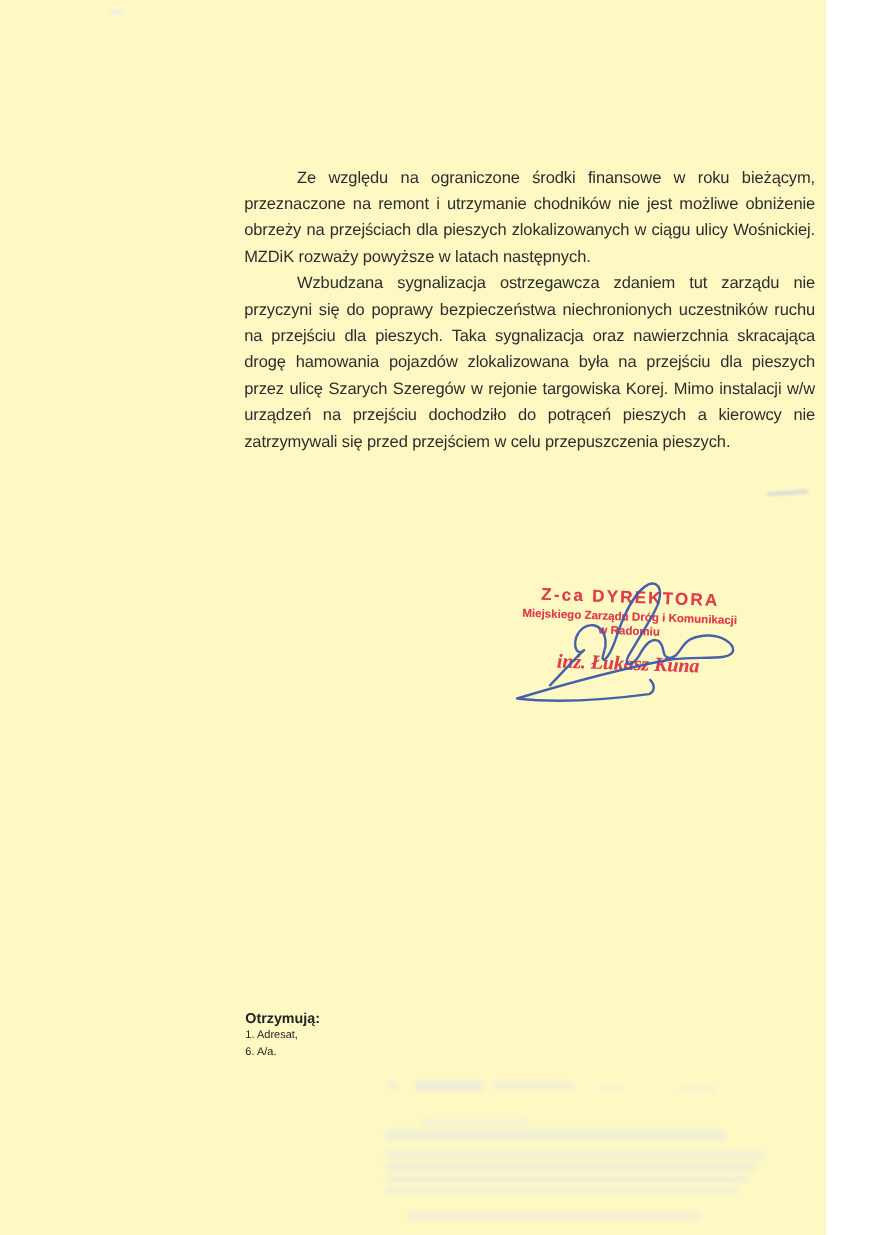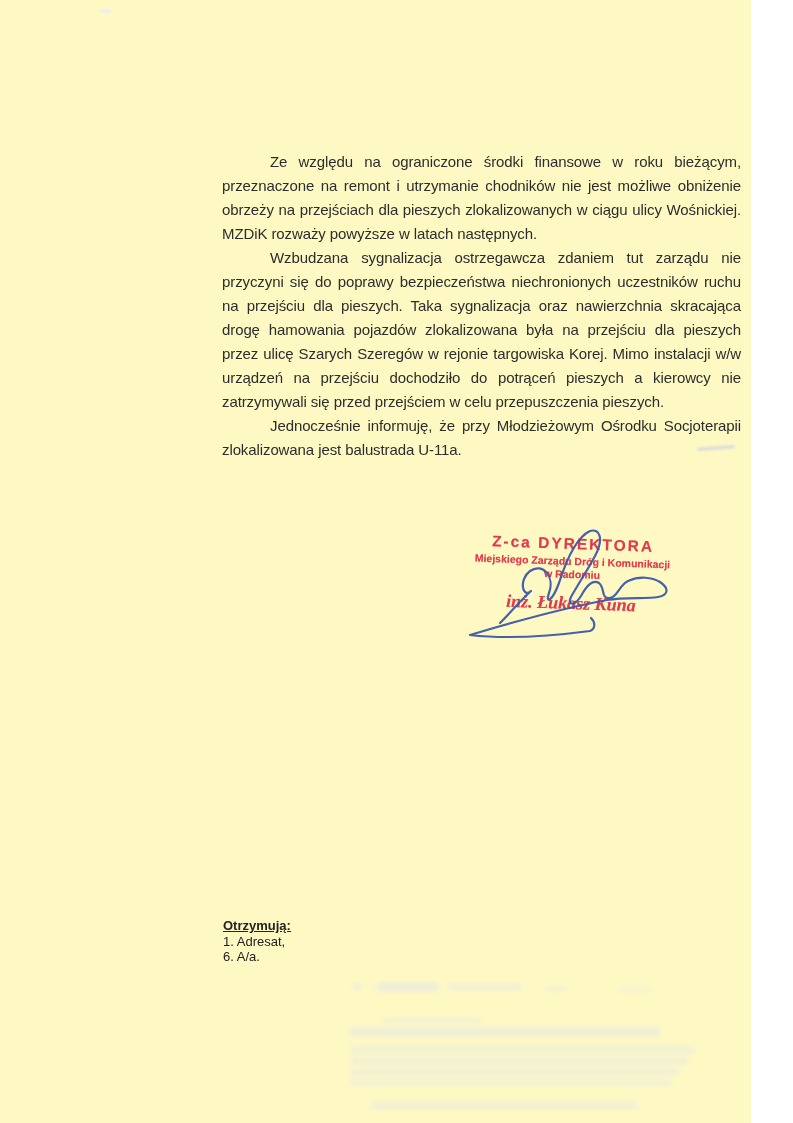--- a/index.html
+++ b/index.html
@@ -52,22 +52,22 @@
     position:absolute; left:440px; top:515px;
     width:260px; height:150px;
     overflow:visible;
   }
 
   
   .footer {
     position:absolute; left:223px; top:918px;
     color:#222; font-size:13px; line-height:15.5px;
   }
-  .footer-heading { font-weight:700;text-decoration:underline; }
-  .footer-item { font-size:13px; }
+  .footer-heading { font-weight:700; }
+  .footer-item { font-size:10px; }
 
   
   .artifact { position:absolute; pointer-events:none; }
   .smudge-line {
     left:697px; top:446px; width:38px; height:4px;
     background:#d9dbdd; border-radius:2px;
     transform:rotate(-4deg); filter:blur(1px); opacity:0.85;
   }
   .top-dot {
     left:100px; top:9px; width:12px; height:4px;
@@ -81,21 +81,20 @@
   }
 </style>
 </head>
 <body>
 
 <div class="page">
 
   <div class="body-text">
     <p>Ze względu na ograniczone środki finansowe w roku bieżącym, przeznaczone na remont i utrzymanie chodników nie jest możliwe obniżenie obrzeży na przejściach dla pieszych zlokalizowanych w ciągu ulicy Wośnickiej. MZDiK rozważy powyższe w latach następnych.</p>
     <p>Wzbudzana sygnalizacja ostrzegawcza zdaniem tut zarządu nie przyczyni się do poprawy bezpieczeństwa niechronionych uczestników ruchu na przejściu dla pieszych. Taka sygnalizacja oraz nawierzchnia skracająca drogę hamowania pojazdów zlokalizowana była na przejściu dla pieszych przez ulicę Szarych Szeregów w rejonie targowiska Korej. Mimo instalacji w/w urządzeń na przejściu dochodziło do potrąceń pieszych a kierowcy nie zatrzymywali się przed przejściem w celu przepuszczenia pieszych.</p>
-    <p>Jednocześnie informuję, że przy Młodzieżowym Ośrodku Socjoterapii zlokalizowana jest balustrada U-11a.</p>
   </div>
 
   <div class="stamp">
     <div class="stamp-title">Z-ca DYREKTORA</div>
     <div class="stamp-org">Miejskiego Zarządu Dróg i Komunikacji</div>
     <div class="stamp-city">w Radomiu</div>
     <div class="stamp-name">inż. Łukasz Kuna</div>
   </div>
 
   <svg class="signature" viewBox="440 515 260 150" xmlns="http://www.w3.org/2000/svg">

